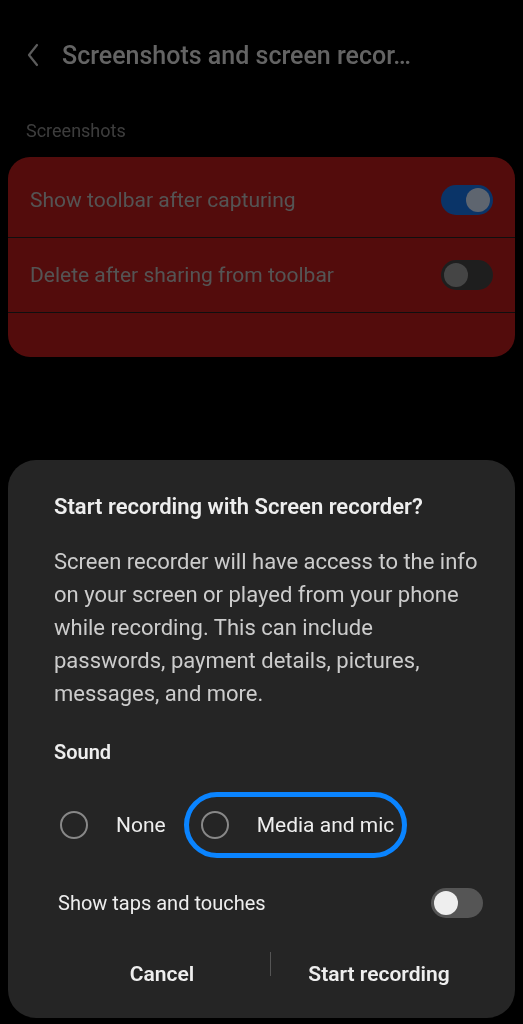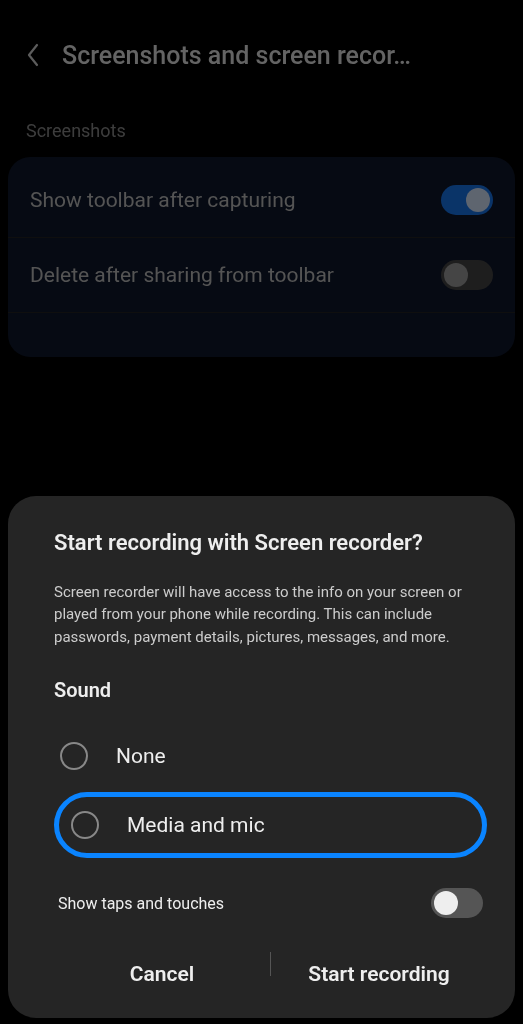--- a/index.html
+++ b/index.html
@@ -5,49 +5,49 @@
     * { margin: 0; padding: 0; box-sizing: border-box; font-family: -apple-system, BlinkMacSystemFont, "Segoe UI", Roboto, sans-serif; }
     body { width: 523px; height: 1024px; background: #000; color: #e0e0e0; overflow: hidden; position: relative; }
     
     .header { display: flex; align-items: center; padding: 40px 18px 20px 18px; }
     .back-icon { width: 30px; height: 30px; display: flex; align-items: center; justify-content: center; margin-right: 14px; color: #ccc; }
     .back-icon svg { width: 14px; height: 24px; }
     .header-title { font-size: 25px; font-weight: 500; color: #ddd; white-space: nowrap; overflow: hidden; text-overflow: ellipsis; flex: 1; }
     
     .section-label { font-size: 18px; color: #888; padding: 30px 20px 16px 26px; }
     
-    .settings-card { background: #0f172a; margin: 0 8px; border-radius: 22px; overflow: hidden; }
+    .settings-card { background: #b91c1c; margin: 0 8px; border-radius: 22px; overflow: hidden; }
     .setting-row { display: flex; align-items: center; justify-content: space-between; padding: 22px 22px; border-bottom: 1px solid #222; }
     .setting-row:first-child { padding-top: 28px; }
     .setting-label { font-size: 21px; color: #bbb; }
     
     .toggle { width: 52px; height: 30px; border-radius: 15px; position: relative; flex-shrink: 0; }
     .toggle-on { background: #1873e7; }
     .toggle-off { background: #444; }
     .toggle-knob { width: 24px; height: 24px; border-radius: 50%; position: absolute; top: 3px; }
     .toggle-on .toggle-knob { background: #d1dff7; right: 3px; }
     .toggle-off .toggle-knob { background: #999; left: 3px; }
     
     .dim-overlay { position: absolute; inset: 0; background: rgba(0,0,0,0.55); }
     
     .dialog { position: absolute; left: 8px; right: 8px; bottom: 6px; background: #252525; border-radius: 28px; padding: 34px 28px 22px 46px; }
     .dialog-title { font-size: 22px; font-weight: 600; color: #eee; margin-bottom: 26px; }
-    .dialog-body { font-size: 15px; line-height: 1.5; color: #ccc; margin-bottom: 30px; }
+    .dialog-body { font-size: 22px; line-height: 1.5; color: #ccc; margin-bottom: 30px; }
     .dialog-subhead { font-size: 20px; font-weight: 600; color: #eee; margin-bottom: 26px; }
     
-    .radio-group { display: flex; flex-direction: column; gap: 6px; margin-bottom: 20px; }
+    .radio-group { display: flex; gap: 16px; margin-bottom: 20px; }
     .radio-row { display: flex; align-items: center; padding: 14px 2px; }
     .radio-btn { width: 28px; height: 28px; border-radius: 50%; border: 2px solid #888; margin-right: 28px; margin-left: 4px; display: flex; align-items: center; justify-content: center; flex-shrink: 0; }
     .radio-btn.selected { border-color: #1e96ff; }
     .radio-dot { width: 14px; height: 14px; border-radius: 50%; background: #1e96ff; }
     .radio-label { font-size: 21px; color: #eee; }
     .highlight-pill { border: 5px solid #0a84ff; border-radius: 36px; padding: 14px 8px; margin: 2px 0; align-items: center; }
     
     .show-taps-row { display: flex; align-items: center; justify-content: space-between; padding: 8px 4px 6px 4px; margin-bottom: 28px; }
-    .show-taps-label { font-size: 16px; color: #eee; }
+    .show-taps-label { font-size: 20px; color: #eee; }
     
     .dialog-toggle { width: 52px; height: 30px; border-radius: 15px; background: #555; position: relative; }
     .dialog-toggle-knob { width: 24px; height: 24px; border-radius: 50%; background: #eee; position: absolute; top: 3px; left: 3px; }
     
     .dialog-actions { display: flex; align-items: flex-start; justify-content: space-around; }
     .dialog-btn { font-size: 21px; font-weight: 600; color: #eee; padding: 10px 24px; background: none; border: none; flex: 1; text-align: center; }
     .divider-vert { width: 1px; height: 24px; background: #555; }
   </style>
 </head>
 <body>

